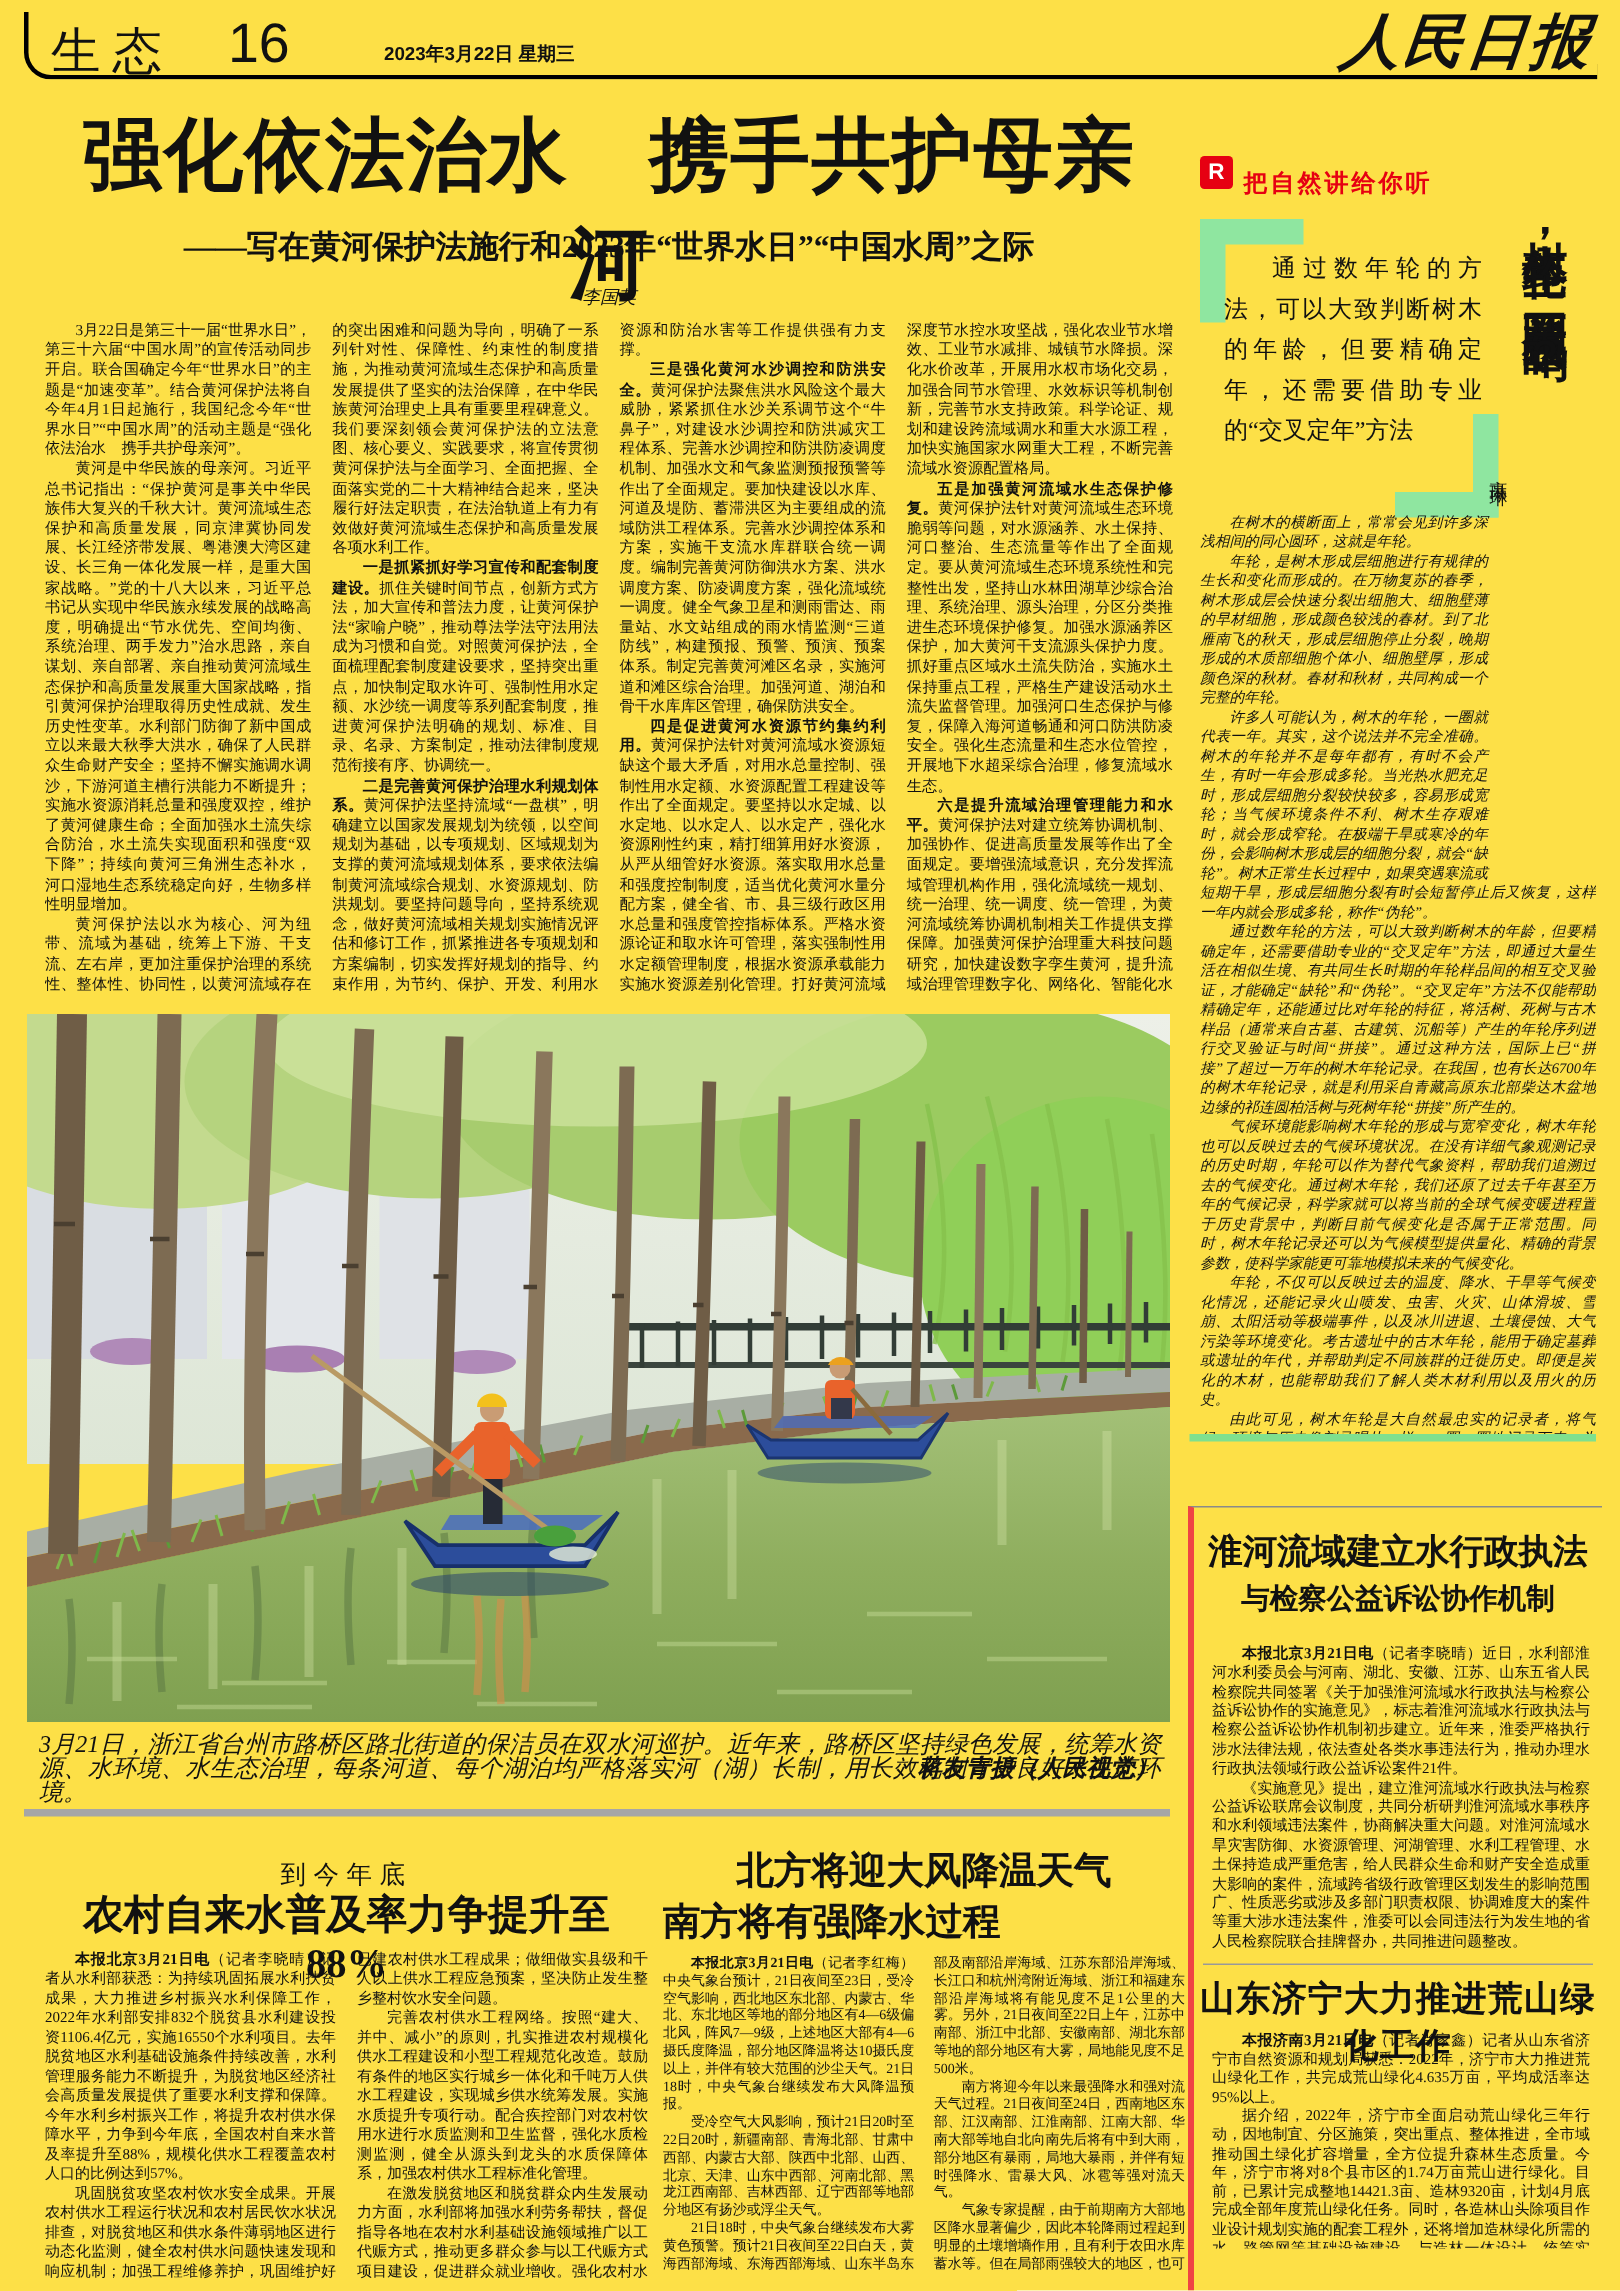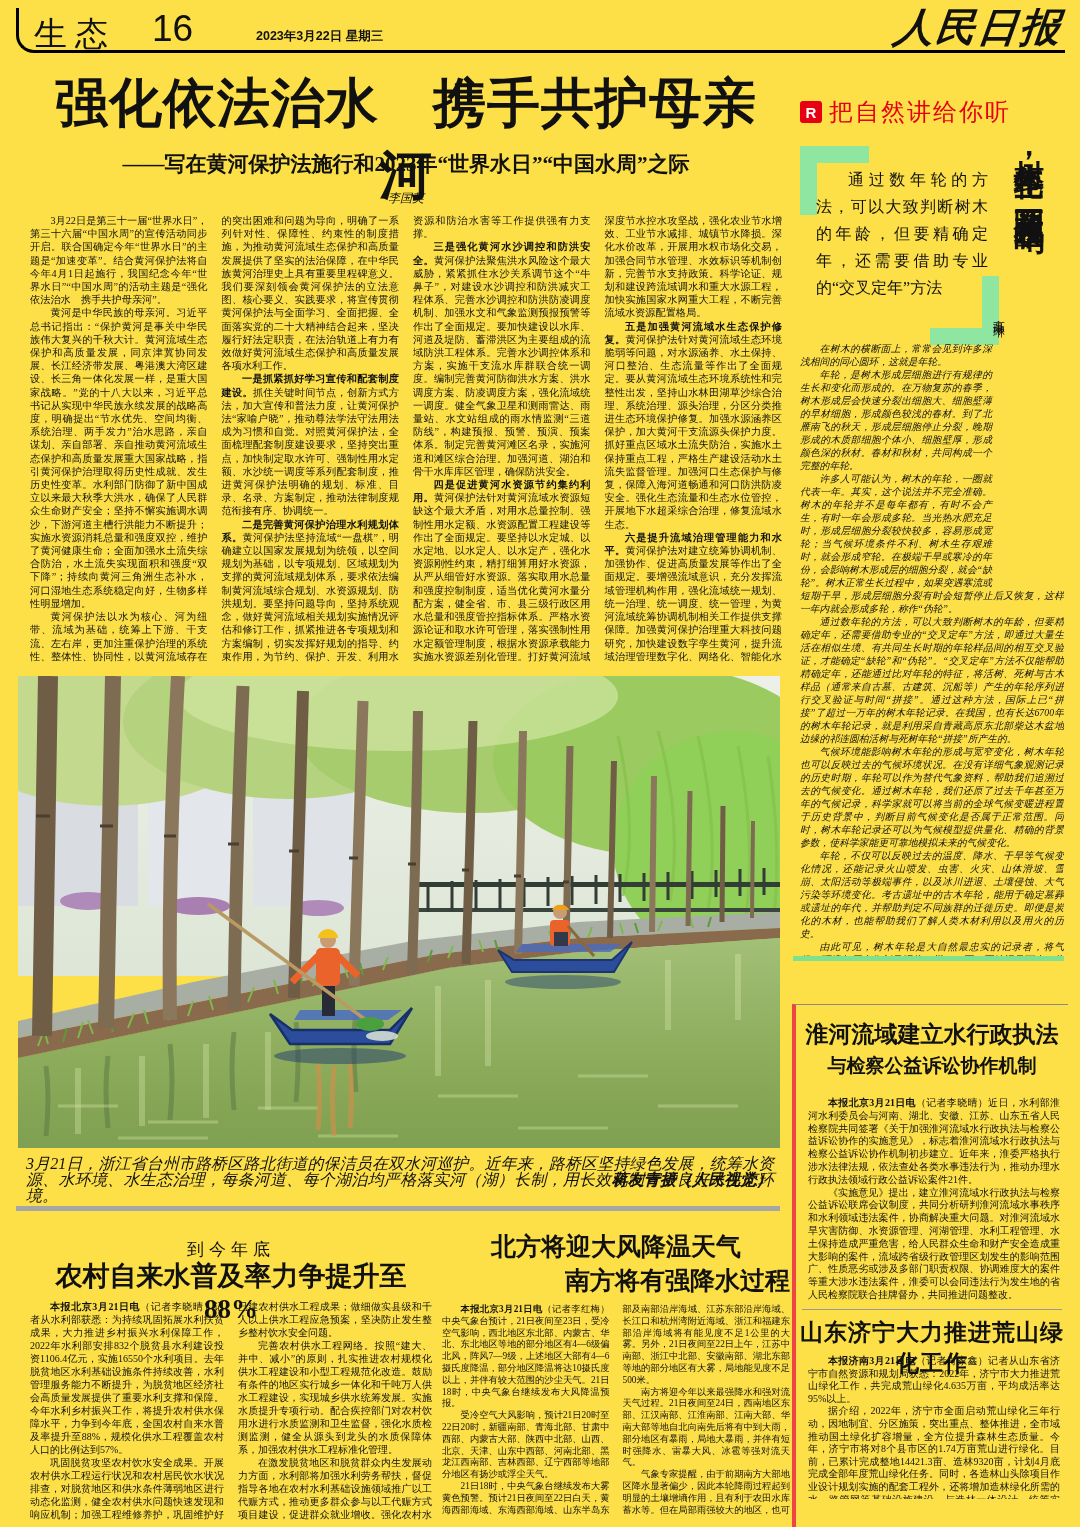--- a/index.html
+++ b/index.html
@@ -30,29 +30,29 @@
   .caption .credit{position:absolute;right:2px;top:16px;font-weight:700;}
   .section-divider{left:16px;top:1206px;width:764px;height:5px;background:#a6a6a6;}
   
   .water-kicker{left:30px;top:1238px;width:402px;text-align:center;font-size:17px;letter-spacing:5px;}
   .water-headline{left:30px;top:1258px;width:402px;text-align:center;font-size:27px;font-weight:700;}
   .water-body{left:30px;top:1300px;width:402px;height:227px;column-count:2;column-gap:14px;
     column-fill:auto;font-size:10px;line-height:13px;text-align:justify;overflow:hidden;}
   .water-body p{margin:0;text-indent:2em;}
   
   .weather-h1{left:442px;top:1230px;width:348px;text-align:center;font-size:25px;font-weight:700;}
-  .weather-h2{left:442px;top:1264px;width:348px;text-align:right;font-size:25px;font-weight:700;}
+  .weather-h2{left:442px;top:1264px;width:348px;text-align:left;font-size:25px;font-weight:700;}
   .weather-body{left:442px;top:1304px;width:348px;height:223px;column-count:2;column-gap:13px;
     column-fill:auto;font-size:9.3px;line-height:11.8px;text-align:justify;overflow:hidden;}
   .weather-body p{margin:0;text-indent:2em;}
   
   .nature-logo-row{left:800px;top:96px;width:264px;display:flex;align-items:center;gap:7px;}
   .red-square{width:22px;height:22px;background:#e60012;border-radius:3px;color:#fff;
     font-weight:900;font-size:15px;display:flex;align-items:center;justify-content:center;}
-  .nature-label{font-size:24px;font-weight:400;color:#e60012;letter-spacing:2px;}
+  .nature-label{font-size:16px;font-weight:700;color:#e60012;letter-spacing:2px;margin-top:16px;}
   .q-tl{left:800px;top:146px;width:52px;height:52px;border-left:17px solid #8fe6a0;border-top:17px solid #8fe6a0;}
   .q-br{left:930px;top:276px;width:52px;height:52px;border-right:17px solid #8fe6a0;border-bottom:17px solid #8fe6a0;}
   .quote-text{left:816px;top:166px;width:172px;font-size:16px;line-height:27px;text-align:justify;text-indent:2em;}
   .vtitle{left:1008px;top:136px;height:480px;writing-mode:vertical-rl;font-size:30px;
     font-weight:900;letter-spacing:3px;}
   .vauthor{left:990px;top:310px;writing-mode:vertical-rl;font-size:12px;letter-spacing:3px;}
   .nature-body{left:800px;top:342px;width:264px;height:616px;font-size:9.8px;line-height:13px;
     font-style:italic;text-align:justify;overflow:hidden;}
   .nature-body .nfloat{float:right;width:72px;height:246px;}
   .nature-body p{margin:0;text-indent:2em;}

